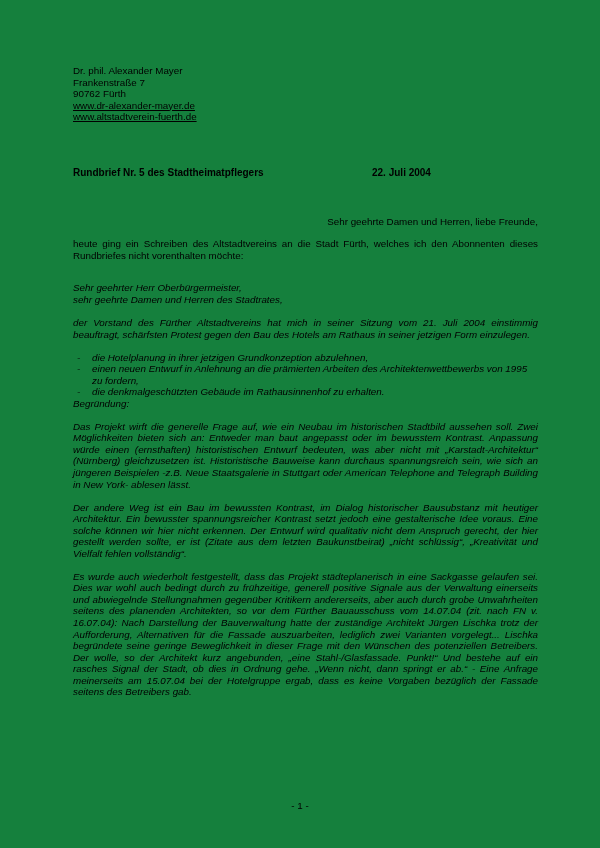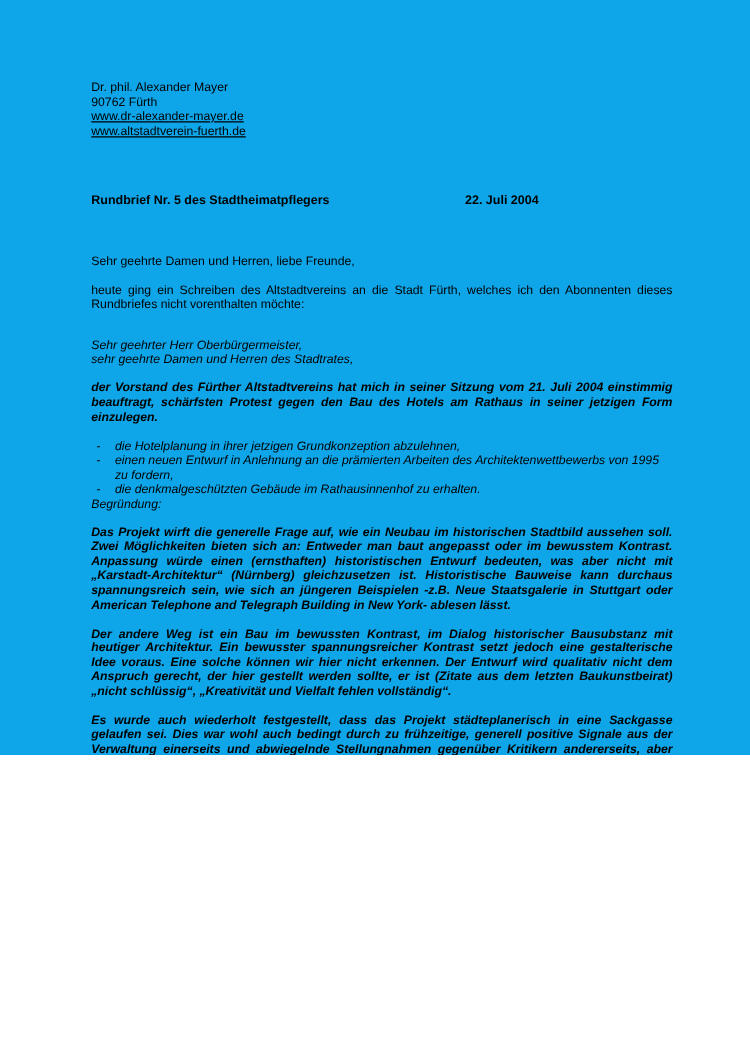--- a/index.html
+++ b/index.html
@@ -3,22 +3,22 @@
 <meta charset="utf-8">
 <style>
   html, body {
     margin: 0;
     padding: 0;
     background: #ffffff;
   }
   .page {
     position: relative;
     width: 600px;
-    height: 604px;
-    background: #0ea5e9;
+    height: 848px;
+    background: #15803d;
     color: #000000;
     font-family: "Liberation Sans", sans-serif;
     overflow: hidden;
   }
   .content {
     position: absolute;
     left: 73px;
     top: 65px;
     width: 465px;
     font-size: 9.8px;
@@ -37,27 +37,27 @@
     font-size: 10px;
     font-weight: bold;
     line-height: 13px;
     white-space: nowrap;
   }
   .title-date {
     position: absolute;
     left: 299px;
     top: 0;
   }
-  .salutation { margin-top: 37px; }
+  .salutation { margin-top: 37px; text-align: right; }
   .intro      { margin-top: 11px; text-align: justify; }
   .letter {
     font-style: italic;
   }
   .letter-salutation { margin-top: 21px; }
-  .p { margin-top: 11.5px; text-align: justify; font-weight: bold; }
+  .p { margin-top: 11.5px; text-align: justify; }
   .demand-intro { margin-top: 11.5px; }
   .demands { margin-top: 11.5px; }
   .demand-item {
     display: flex;
     align-items: flex-start;
   }
   .demand-marker {
     flex: 0 0 19px;
     padding-left: 4px;
     box-sizing: border-box;
@@ -77,20 +77,21 @@
   }
 </style>
 </head>
 <body>
 
 <div class="page">
   <div class="content">
 
     <div class="sender-block">
       <div>Dr. phil. Alexander Mayer</div>
+      <div>Frankenstraße 7</div>
       <div>90762 Fürth</div>
       <div class="sender-url">www.dr-alexander-mayer.de</div>
       <div class="sender-url">www.altstadtverein-fuerth.de</div>
     </div>
 
     <div class="title-row">
       <span>Rundbrief Nr. 5 des Stadtheimatpflegers</span>
       <span class="title-date">22. Juli 2004</span>
     </div>
 

